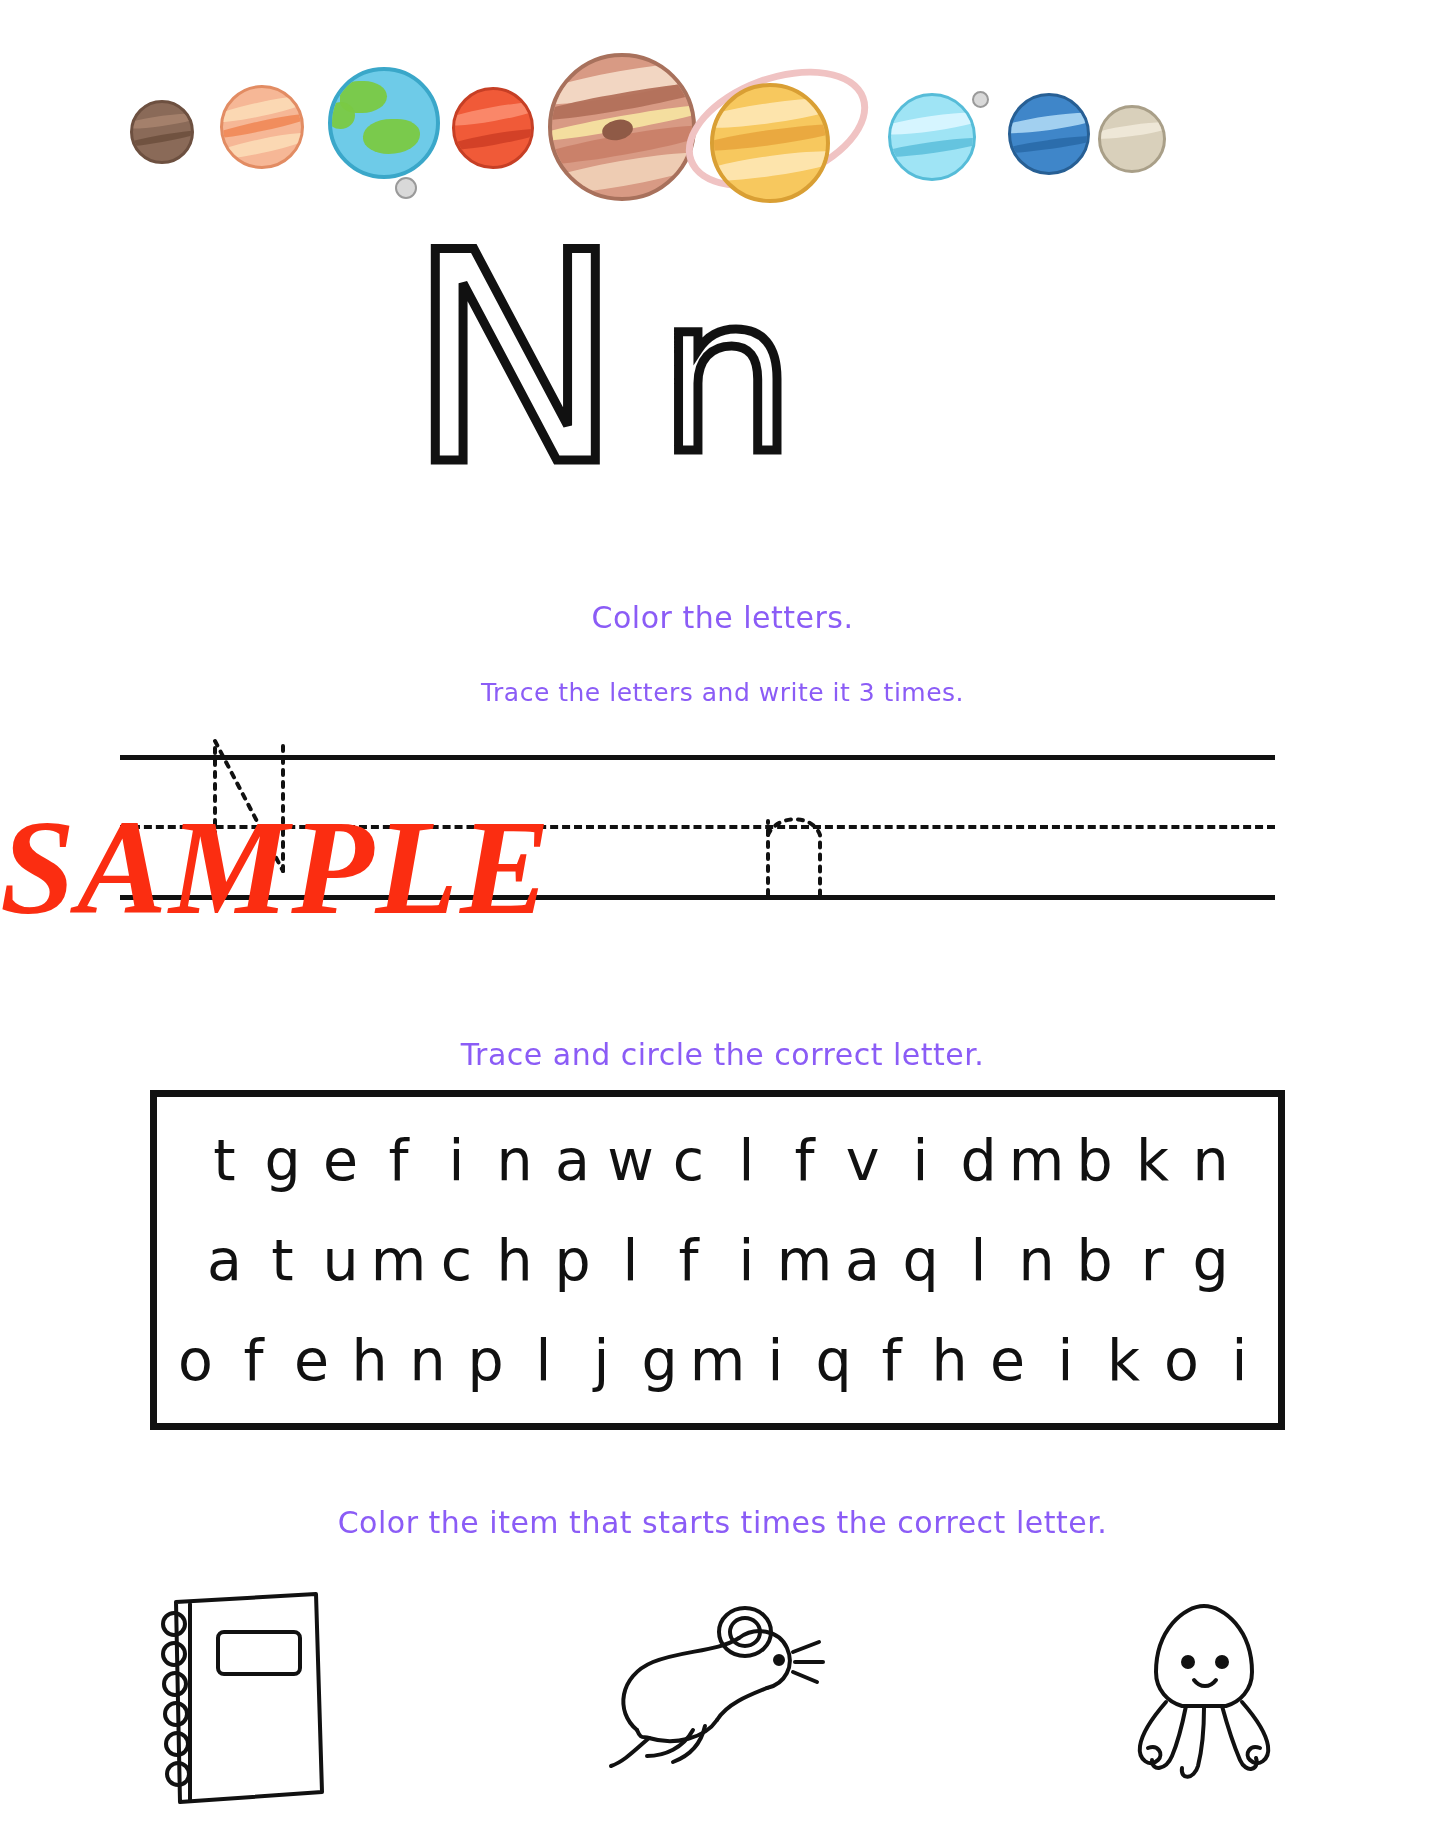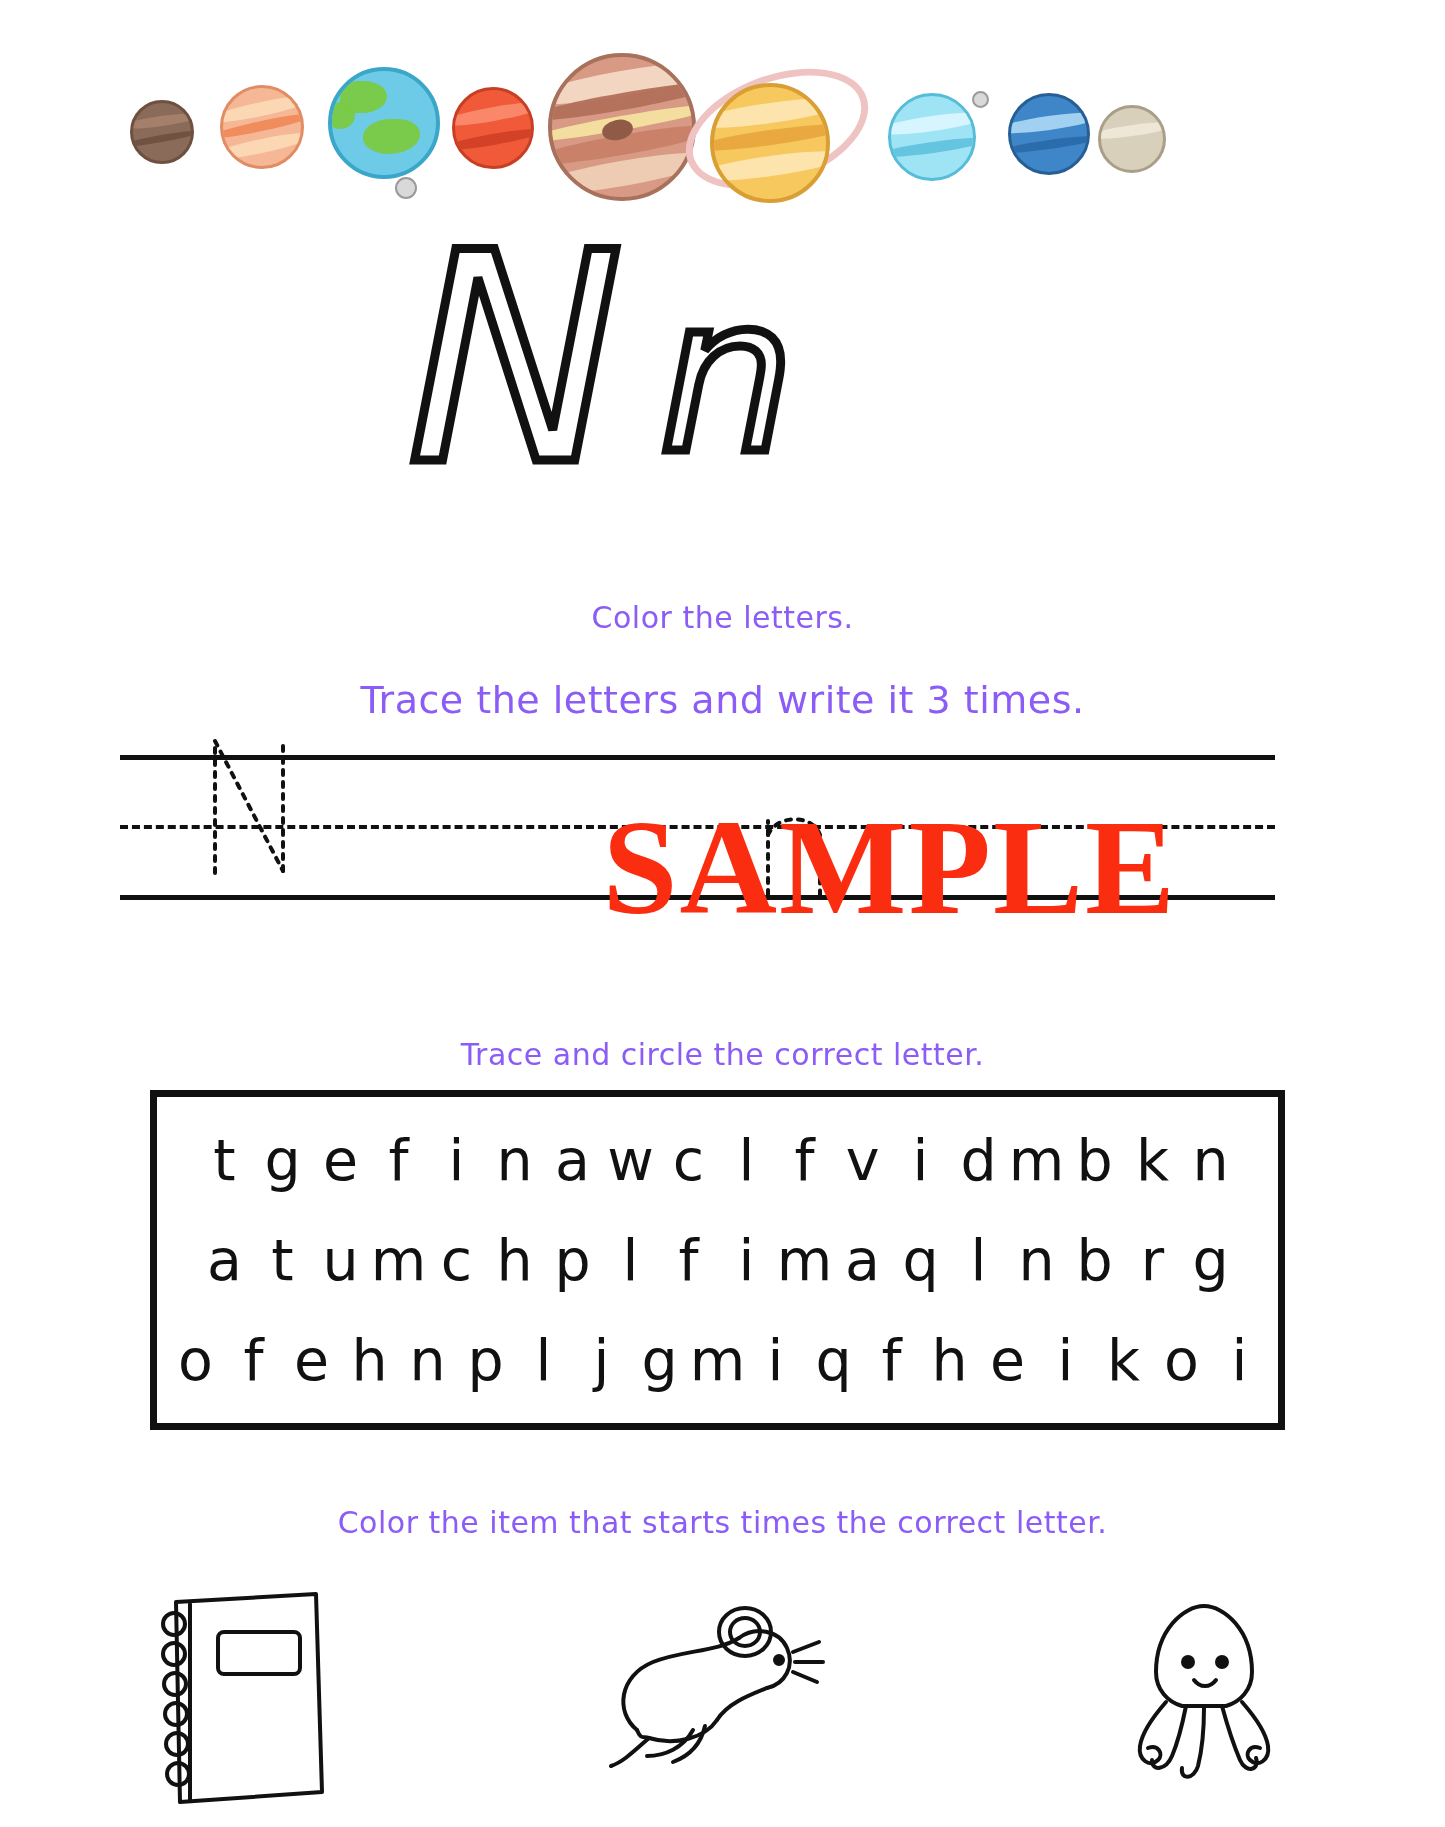--- a/index.html
+++ b/index.html
@@ -51,21 +51,20 @@
   }
 
   
   .big-letters {
     position: absolute;
     top: 215px;
     left: 0;
     width: 1202px;
     text-align: center;
     line-height: 1;
-    font-style: italic;
   }
   .letter-upper {
     font-family: "DejaVu Sans", sans-serif;
     font-size: 290px;
     font-weight: 400;
     color: #ffffff;
     -webkit-text-stroke: 9px #111;
     letter-spacing: 30px;
   }
   .letter-lower {
@@ -82,21 +81,21 @@
   .instruction {
     position: absolute;
     width: 1445px;
     text-align: center;
     font-family: "DejaVu Sans", sans-serif;
     font-size: 30px;
     color: #8b5cf6;
     letter-spacing: .5px;
   }
   #instr-color   { top: 600px; }
-  #instr-trace   { top: 678px; font-size: 38px; }
+  #instr-trace   { top: 678px; font-size: 25px; }
   #instr-find    { top: 1037px; font-size: 30px; }
   #instr-item    { top: 1505px; font-size: 30px; }
 
   
   .trace-area {
     position: absolute;
     top: 755px;
     left: 120px;
     width: 1155px;
     height: 145px;
@@ -128,27 +127,28 @@
     height: 95px;
   }
   .dotted-N svg, .dotted-n svg { display:block; }
 
   
   .sample {
     position: absolute;
     top: 800px;
     left: 0;
     width: 1177px;
-    text-align: right;
+    text-align: left;
     font-family: "Liberation Serif", serif;
     font-weight: bold;
     font-size: 135px;
     color: #fb2d11;
     letter-spacing: 2px;
     line-height: 1;
+    font-style: italic;
   }
 
   
   .letter-box {
     position: absolute;
     top: 1090px;
     left: 150px;
     width: 1135px;
     height: 340px;
     border: 7px solid #111;

